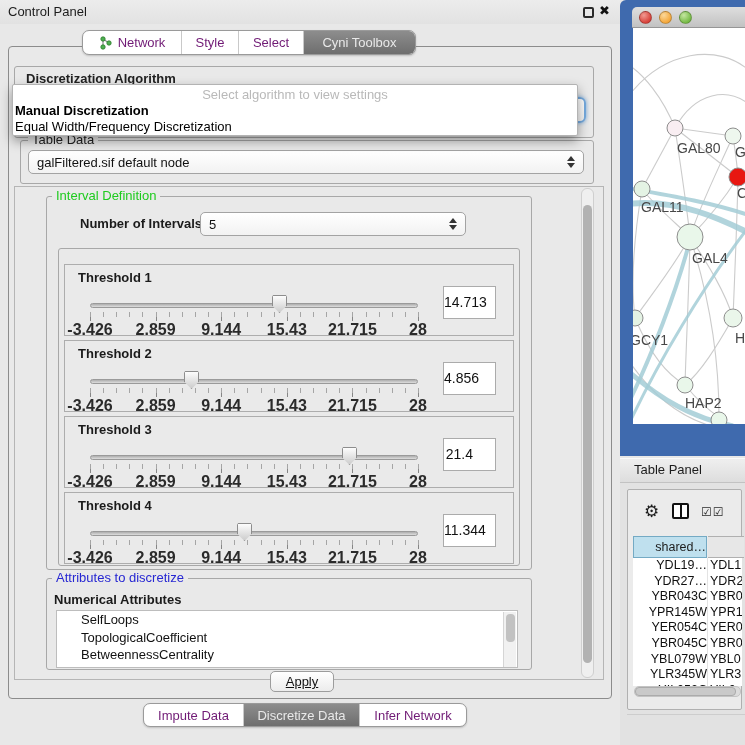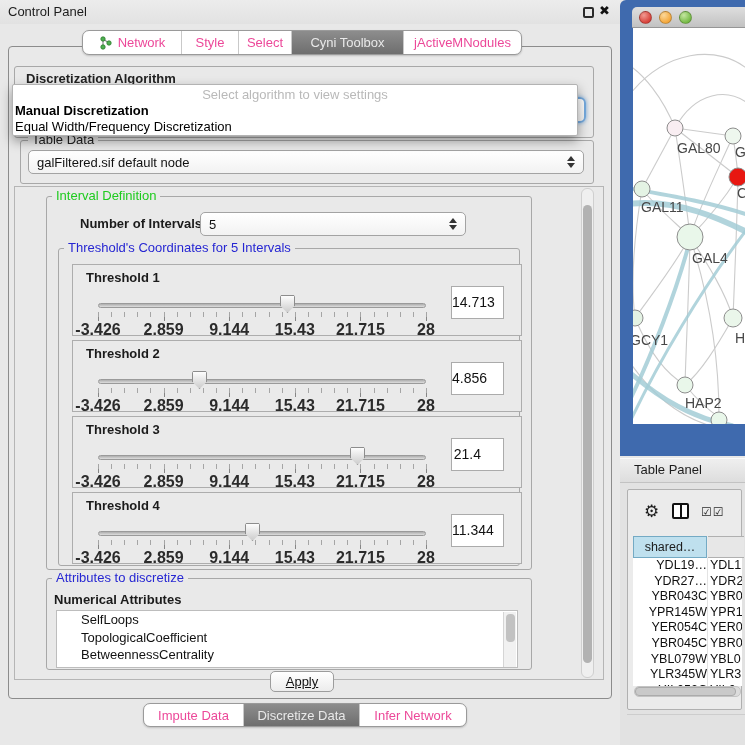--- a/index.html
+++ b/index.html
@@ -11,21 +11,21 @@
   .cp{left:0;top:0;width:620px;height:745px;background:#e8e8e8;}
   .cp-titlebar{left:0;top:0;width:620px;height:24px;background:linear-gradient(#ececec,#e2e2e2);}
   .cp-title{left:8px;top:4px;font-size:13px;color:#1c1c1c;}
   .float-ico{left:583px;top:7px;width:11px;height:11px;border:2px solid #2a2a2a;border-radius:2px;background:#e8e8e8;}
   .close-ico{left:599px;top:3px;font-size:13px;font-weight:bold;color:#111;}
 
   .main-panel{left:8px;top:46px;width:604px;height:653px;border:1px solid #8c8c8c;border-radius:4px;background:#e9e9e9;}
 
   
   .seg-strip{height:25px;display:flex;border:1px solid #9a9a9a;border-radius:7px;background:#fff;overflow:hidden;box-shadow:0 1px 2px rgba(0,0,0,.18);z-index:30;}
-  .seg{display:flex;align-items:center;justify-content:center;font-size:13px;color:#ec4899;border-left:1px solid #c9c9c9;padding:0 10px;cursor:default;white-space:nowrap;}
+  .seg{display:flex;align-items:center;justify-content:center;font-size:13px;color:#701a75;border-left:1px solid #c9c9c9;padding:0 10px;cursor:default;white-space:nowrap;}
   .seg:first-child{border-left:none;}
   .seg.sel{background:linear-gradient(#8d8d8d,#6e6e6e);color:#e9e9e9;}
   .net-ico{width:14px;height:14px;margin-right:5px;}
 
   
   .grp{border:1px solid #a8a8a8;border-radius:3px;}
   .grp-lbl{position:absolute;background:#e9e9e9;padding:0 4px;font-size:13px;line-height:14px;white-space:nowrap;}
   .grp-lbl.green{color:#1ecb1e;}
   .grp-lbl.blue{color:#2626d2;}
   .grp-lbl.dark{color:#222;font-weight:bold;}
@@ -41,21 +41,21 @@
   .popup .hint{position:absolute;left:0;top:2px;width:100%;text-align:center;font-size:13px;color:#b9b9b9;}
   .popup .opt1{position:absolute;left:2px;top:18px;font-size:13px;font-weight:bold;color:#000;}
   .popup .opt2{position:absolute;left:2px;top:34px;font-size:13px;color:#000;}
 
   
   .viewport{left:14px;top:186px;width:590px;height:494px;border:1px solid #b5b5b5;background:#e9e9e9;}
   .vscroll{left:581px;top:188px;width:13px;height:490px;background:#efefef;border:1px solid #cfcfcf;border-radius:6px;}
   .vthumb{left:583px;top:205px;width:9px;height:458px;background:#b2b2b2;border-radius:5px;}
 
   
-  .th-panel{left:72px;width:450px;height:72px;border:1px solid #adadad;background:#eaeaea;}
+  .th-panel{left:64px;width:450px;height:72px;border:1px solid #adadad;background:#eaeaea;}
   .th-lbl{position:absolute;left:13px;top:5px;font-size:13px;font-weight:bold;color:#1b1b1b;}
   .track{position:absolute;left:25px;top:38px;width:328px;height:5px;background:linear-gradient(#adadad,#dedede);border:1px solid #9a9a9a;border-radius:3px;}
   .thumb{position:absolute;top:30px;width:15px;height:18px;background:linear-gradient(#fdfdfd,#cdcdcd);border:1px solid #8d8d8d;clip-path:polygon(8% 0,92% 0,100% 10%,100% 58%,50% 100%,0 58%,0 10%);}
   .ticks-major{position:absolute;left:25px;top:47px;width:330px;height:9px;background:repeating-linear-gradient(to right,#868686 0 1px,transparent 1px 65.6px);}
   .ticks-minor{position:absolute;left:25px;top:47px;width:330px;height:5px;background:repeating-linear-gradient(to right,#a5a5a5 0 1px,transparent 1px 13.12px);}
   .tkl{position:absolute;top:56px;transform:translateX(-50%);font-size:16px;font-weight:bold;color:#2b2b2b;}
   .th-val{position:absolute;left:378px;top:21px;width:53px;height:33px;background:#fff;border:1px solid #ababab;font-size:14px;color:#111;text-align:right;line-height:31px;padding-right:22px;}
 
   
   .attr-list{left:56px;top:610px;width:462px;height:58px;background:#fff;border:1px solid #bdbdbd;overflow:hidden;}
@@ -73,21 +73,21 @@
   svg{overflow:hidden;display:block;}
 
   .tp-bar{left:620px;top:458px;width:125px;height:25px;background:linear-gradient(#efefef,#dddddd);border-top:1px solid #fbfbfb;border-bottom:1px solid #c2c2c2;}
   .tp-title{left:634px;top:462px;font-size:13px;color:#1c1c1c;}
   .tp-region{left:620px;top:483px;width:125px;height:262px;background:#e2e2e2;}
   .tp-card{left:627px;top:489px;width:115px;height:221px;background:#ebebeb;border:1px solid #b0b0b0;border-radius:2px;}
   .gear{left:644px;top:501px;font-size:17px;color:#1d1d1d;}
   .split-ico{left:672px;top:503px;width:17px;height:16px;background:#fff;border:2px solid #111;border-radius:2px;}
   .split-ico:after{content:"";position:absolute;left:6px;top:0;width:2px;height:12px;background:#111;}
   .chk{font-size:12px;color:#2a2a2a;letter-spacing:1px;}
-  .hdr-cell1{left:633px;top:536px;width:74px;height:22px;background:#bfe0ee;border:1px solid #74aac4;font-size:12.5px;color:#1c1c1c;text-align:center;line-height:20px;overflow:hidden;white-space:nowrap;}
+  .hdr-cell1{left:633px;top:536px;width:74px;height:22px;background:#bfe0ee;border:1px solid #74aac4;font-size:12.5px;color:#1c1c1c;text-align:right;line-height:20px;overflow:hidden;white-space:nowrap;}
   .hdr-cell2{left:708px;top:536px;width:34px;height:22px;background:#e7e7e7;border-top:1px solid #b0b0b0;border-bottom:1px solid #b0b0b0;font-size:12.5px;color:#1c1c1c;line-height:20px;padding-left:36px;overflow:hidden;}
   .tbl-body{left:633px;top:558px;width:109px;height:128px;background:#fff;overflow:hidden;}
   .tbl-row{position:relative;height:15.6px;font-size:12.5px;color:#101010;white-space:nowrap;}
   .c1{position:absolute;left:0;width:74px;text-align:right;overflow:hidden;}
   .c2{position:absolute;left:77px;overflow:hidden;}
   .col-sep{position:absolute;left:74px;top:0;width:1px;height:100%;background:#e3e3e3;}
   .hscroll{left:634px;top:686px;width:107px;height:11px;background:#dcdcdc;border-radius:5px;border:1px solid #c4c4c4;}
   .hthumb{left:635px;top:687px;width:101px;height:9px;background:#c9c9c9;border-radius:4px;border:1px solid #ababab;}
   .tp-bottomline{left:627px;top:714px;width:118px;height:1px;background:#cdcdcd;}
 </style>
@@ -112,28 +112,25 @@
           <line x1="4" y1="3" x2="10" y2="7" stroke="#8a8a8a" stroke-width="1.2"></line>
           <circle cx="4" cy="3" r="2.2" fill="#4caf50" stroke="#2c7a2c" stroke-width="0.8"></circle>
           <circle cx="4" cy="11" r="2.2" fill="#4caf50" stroke="#2c7a2c" stroke-width="0.8"></circle>
           <circle cx="10" cy="7" r="2.2" fill="#4caf50" stroke="#2c7a2c" stroke-width="0.8"></circle>
         </svg>
         <span>Network</span>
       </div>
       <div class="seg" style="width:57px;">
           <span>Style</span>
         </div>
-      <div class="seg" style="width:53px;">
+      <div class="seg" style="width:65px;">
           <span>Select</span>
         </div>
       <div class="seg sel" style="width:112px;">
           <span>Cyni Toolbox</span>
-        </div>
-      <div class="seg" style="width:118px;">
-          <span>jActiveMNodules</span>
         </div>
     </div>
 
     <div class="abs grp" style="left:14px;top:66px;width:580px;height:72px;"></div>
     <div class="grp-lbl dark" style="left:22px;top:72px;">Discretization Algorithm</div>
     <div class="abs combo" style="left:24px;top:97px;width:562px;height:26px;border:2px solid #74a9de;box-shadow:0 0 4px #74a9de;border-radius:6px;">
       <span class="stepper">
           <span class="tri-up"></span>
           <span class="tri-dn"></span>
         </span>
@@ -165,21 +162,20 @@
     <div class="abs" style="left:80px;top:216px;font-size:13px;font-weight:bold;color:#1b1b1b;">Number of Intervals</div>
     <div class="abs combo" style="left:200px;top:212px;width:266px;height:24px;">
       <span>5</span>
       <span class="stepper">
           <span class="tri-up"></span>
           <span class="tri-dn"></span>
         </span>
     </div>
 
     <div class="abs grp" style="left:58px;top:248px;width:462px;height:318px;"></div>
-    <div class="grp-lbl blue" style="left:64px;top:241px;">Threshold's Coordinates for 5 Intervals</div>
 
     <div class="abs th-panel" style="top:264px;">
       <div class="th-lbl">Threshold 1</div>
       <div class="track"></div>
       <div class="ticks-major"></div>
       <div class="ticks-minor"></div>
       <div class="thumb" style="left:207px;"></div>
       <span class="tkl" style="left:25px;">-3.426</span>
       <span class="tkl" style="left:90.6px;">2.859</span>
       <span class="tkl" style="left:156.2px;">9.144</span>

